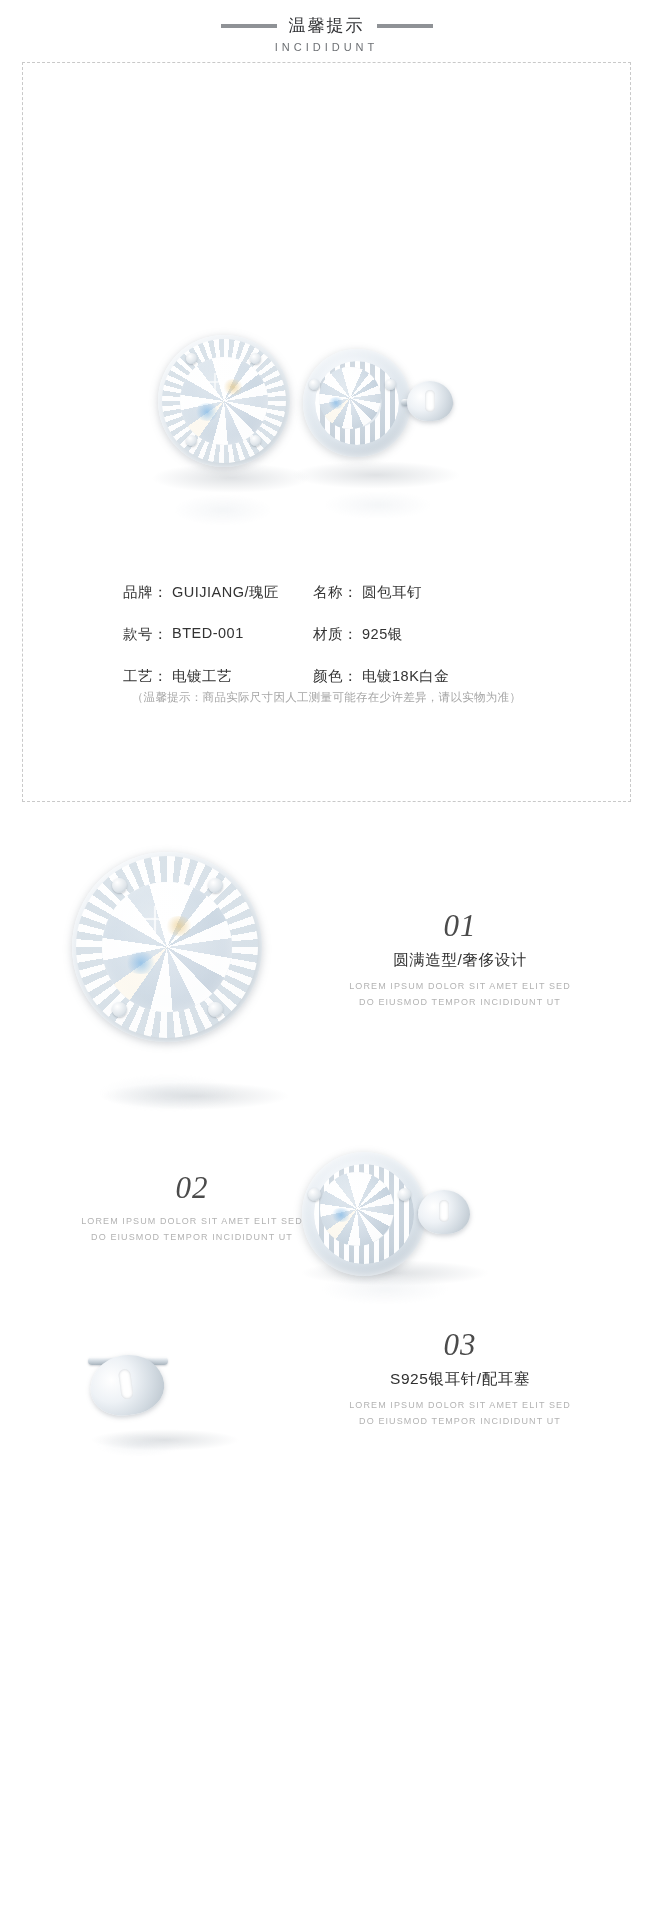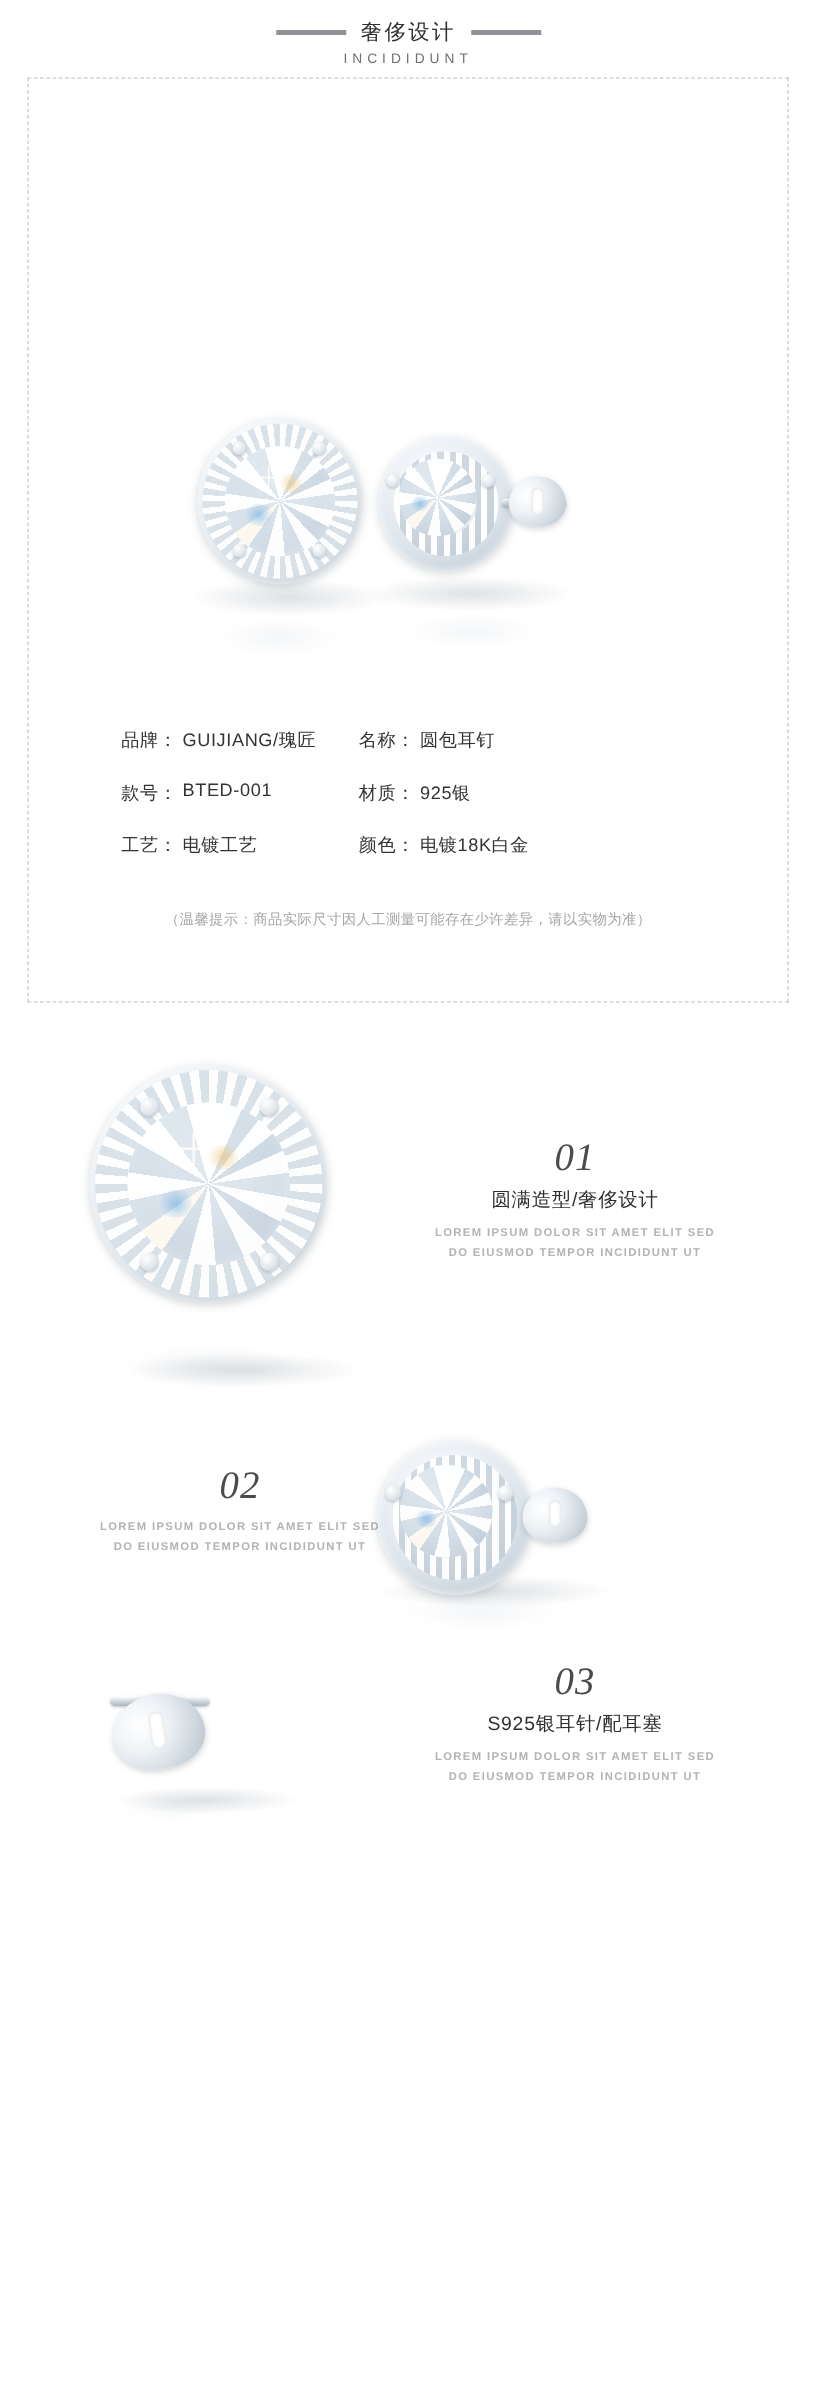--- a/index.html
+++ b/index.html
@@ -191,42 +191,42 @@
     position: absolute;
     width: 10px; height: 22px;
     background: #ffffff;
     border-radius: 6px;
     box-shadow: inset 0 0 3px rgba(150,160,170,.5);
   }
 
   
   .spec-table {
     position: absolute;
-    left: 74px;
+    left: 100px;
     top: 520px;
     width: 430px;
   }
   .spec-row {
     display: flex;
     margin-bottom: 23px;
   }
   .spec-cell {
     display: flex;
     font-size: 14.5px;
     color: #333;
     letter-spacing: .5px;
   }
   .spec-cell.left { width: 190px; }
   .spec-key { white-space: nowrap; }
   .spec-val { margin-left: 4px; white-space: nowrap; }
 
   .note {
     position: absolute;
     left: 22px;
-    top: 728px;
+    top: 690px;
     width: 609px;
     text-align: center;
     font-size: 11.5px;
     color: #a6a6a6;
     letter-spacing: .3px;
   }
 
   
   .feature {
     position: absolute;
@@ -250,30 +250,29 @@
     font-size: 15.5px;
     color: #2f2f2f;
     letter-spacing: .6px;
   }
   .feature-lorem {
     margin-top: 8px;
     font-size: 9px;
     line-height: 14px;
     color: #b3b3b3;
     letter-spacing: 1.1px;
-    font-weight: bold;
   }
 </style>
 </head>
 <body>
 
 <div class="header">
   <div class="header-row">
     <span class="header-rule"></span>
-    <span class="header-title">奢侈设计</span>
+    <span class="header-title">温馨提示</span>
     <span class="header-rule"></span>
   </div>
   <div class="header-sub">INCIDIDUNT</div>
 </div>
 
 <div class="panel">
 
   <div class="hero">
 
     <div class="shadow-ellipse" style="left:128px; top:400px; width:160px; height:30px;"></div>

